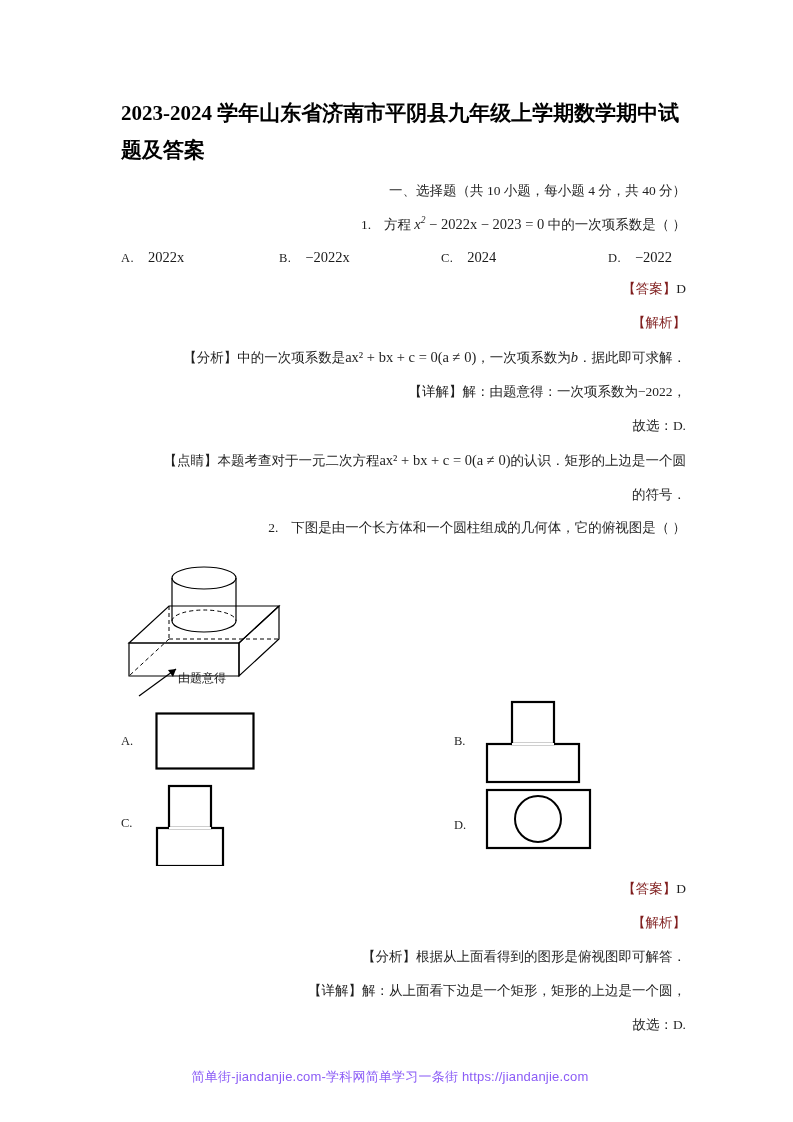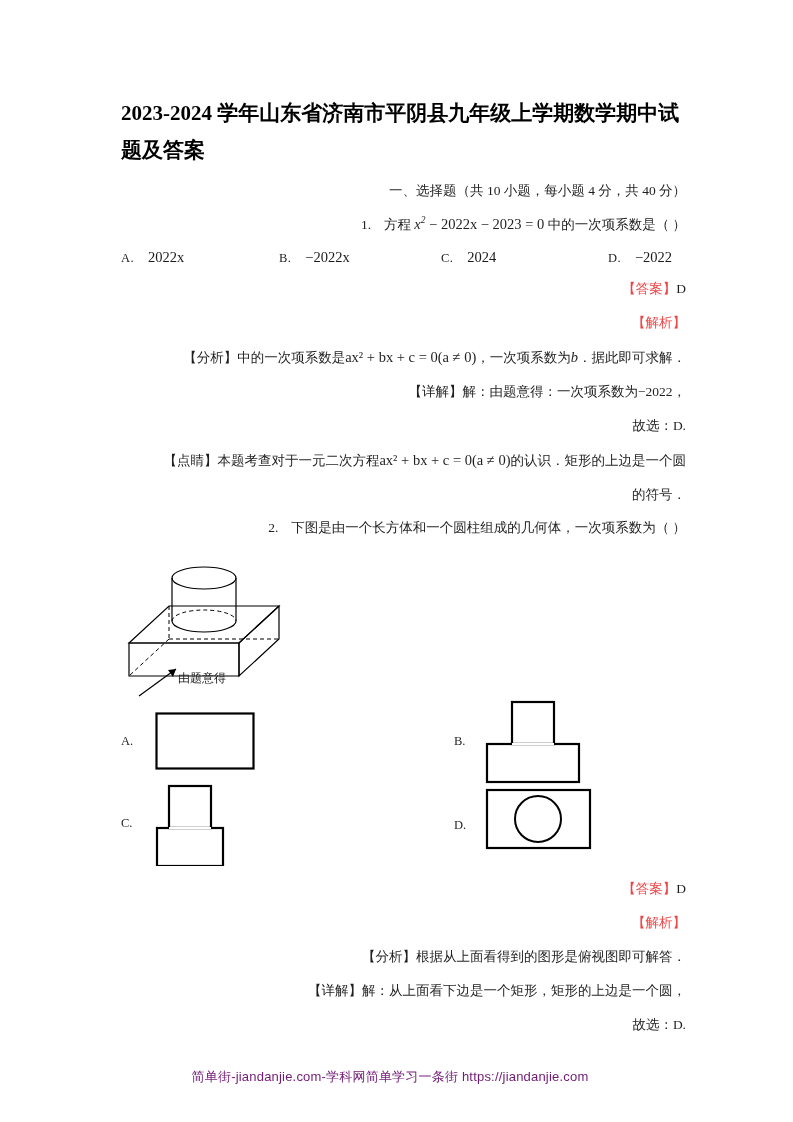--- a/index.html
+++ b/index.html
@@ -47,21 +47,21 @@
   .p {
     font-size: 13.5px;
     line-height: 34px;
     margin: 0;
     color: #1f1f1f;
     white-space: nowrap;
     text-align: right;
   }
 
   .tag {
-    color: #ef4444;
+    color: #7f1d1d;
   }
   .section-head {
     font-size: 13.5px;
     line-height: 32px;
     margin: 0 0 0 0;
   }
 
   
   .math {
     font-family: "Liberation Serif", "DejaVu Serif", serif;
@@ -114,21 +114,21 @@
 
   
   .footer {
     position: absolute;
     left: 0;
     top: 1068px;
     width: 766px;
     text-align: center;
     font-family: "Liberation Sans", "DejaVu Sans", sans-serif;
     font-size: 13px;
-    color: #701a75;
+    color: #8b5cf6;
     letter-spacing: .2px;
   }
 </style>
 </head>
 <body>
 
 <div class="page">
 
   <div class="content">
 
@@ -186,21 +186,21 @@
     <p class="p">故选：D.</p>
 
     <p class="p">
       <span>【点睛】</span><span>本题考查对于一元二次方程</span><span class="math"><span class="num">ax² + bx + c = 0(a ≠ 0)</span></span><span>的认识．矩形的上边是一个圆</span>
     </p>
     <p class="p">的符号．</p>
 
     <p class="p" style="line-height:32px">
       <span>2.</span>
       <span style="display:inline-block;width:6px"></span>
-      <span>下图是由一个长方体和一个圆柱组成的几何体，一次项系数为（      ）</span>
+      <span>下图是由一个长方体和一个圆柱组成的几何体，它的俯视图是（      ）</span>
     </p>
 
     <div class="fig-3d">
       <svg width="260" height="150" viewBox="0 0 260 150">
         <g fill="none" stroke="#000000" stroke-width="1.2" stroke-linejoin="miter">
 
           <polygon points="8,95 48,58 158,58 118,95"></polygon>
 
           <polygon points="8,95 118,95 118,128 8,128"></polygon>
 

